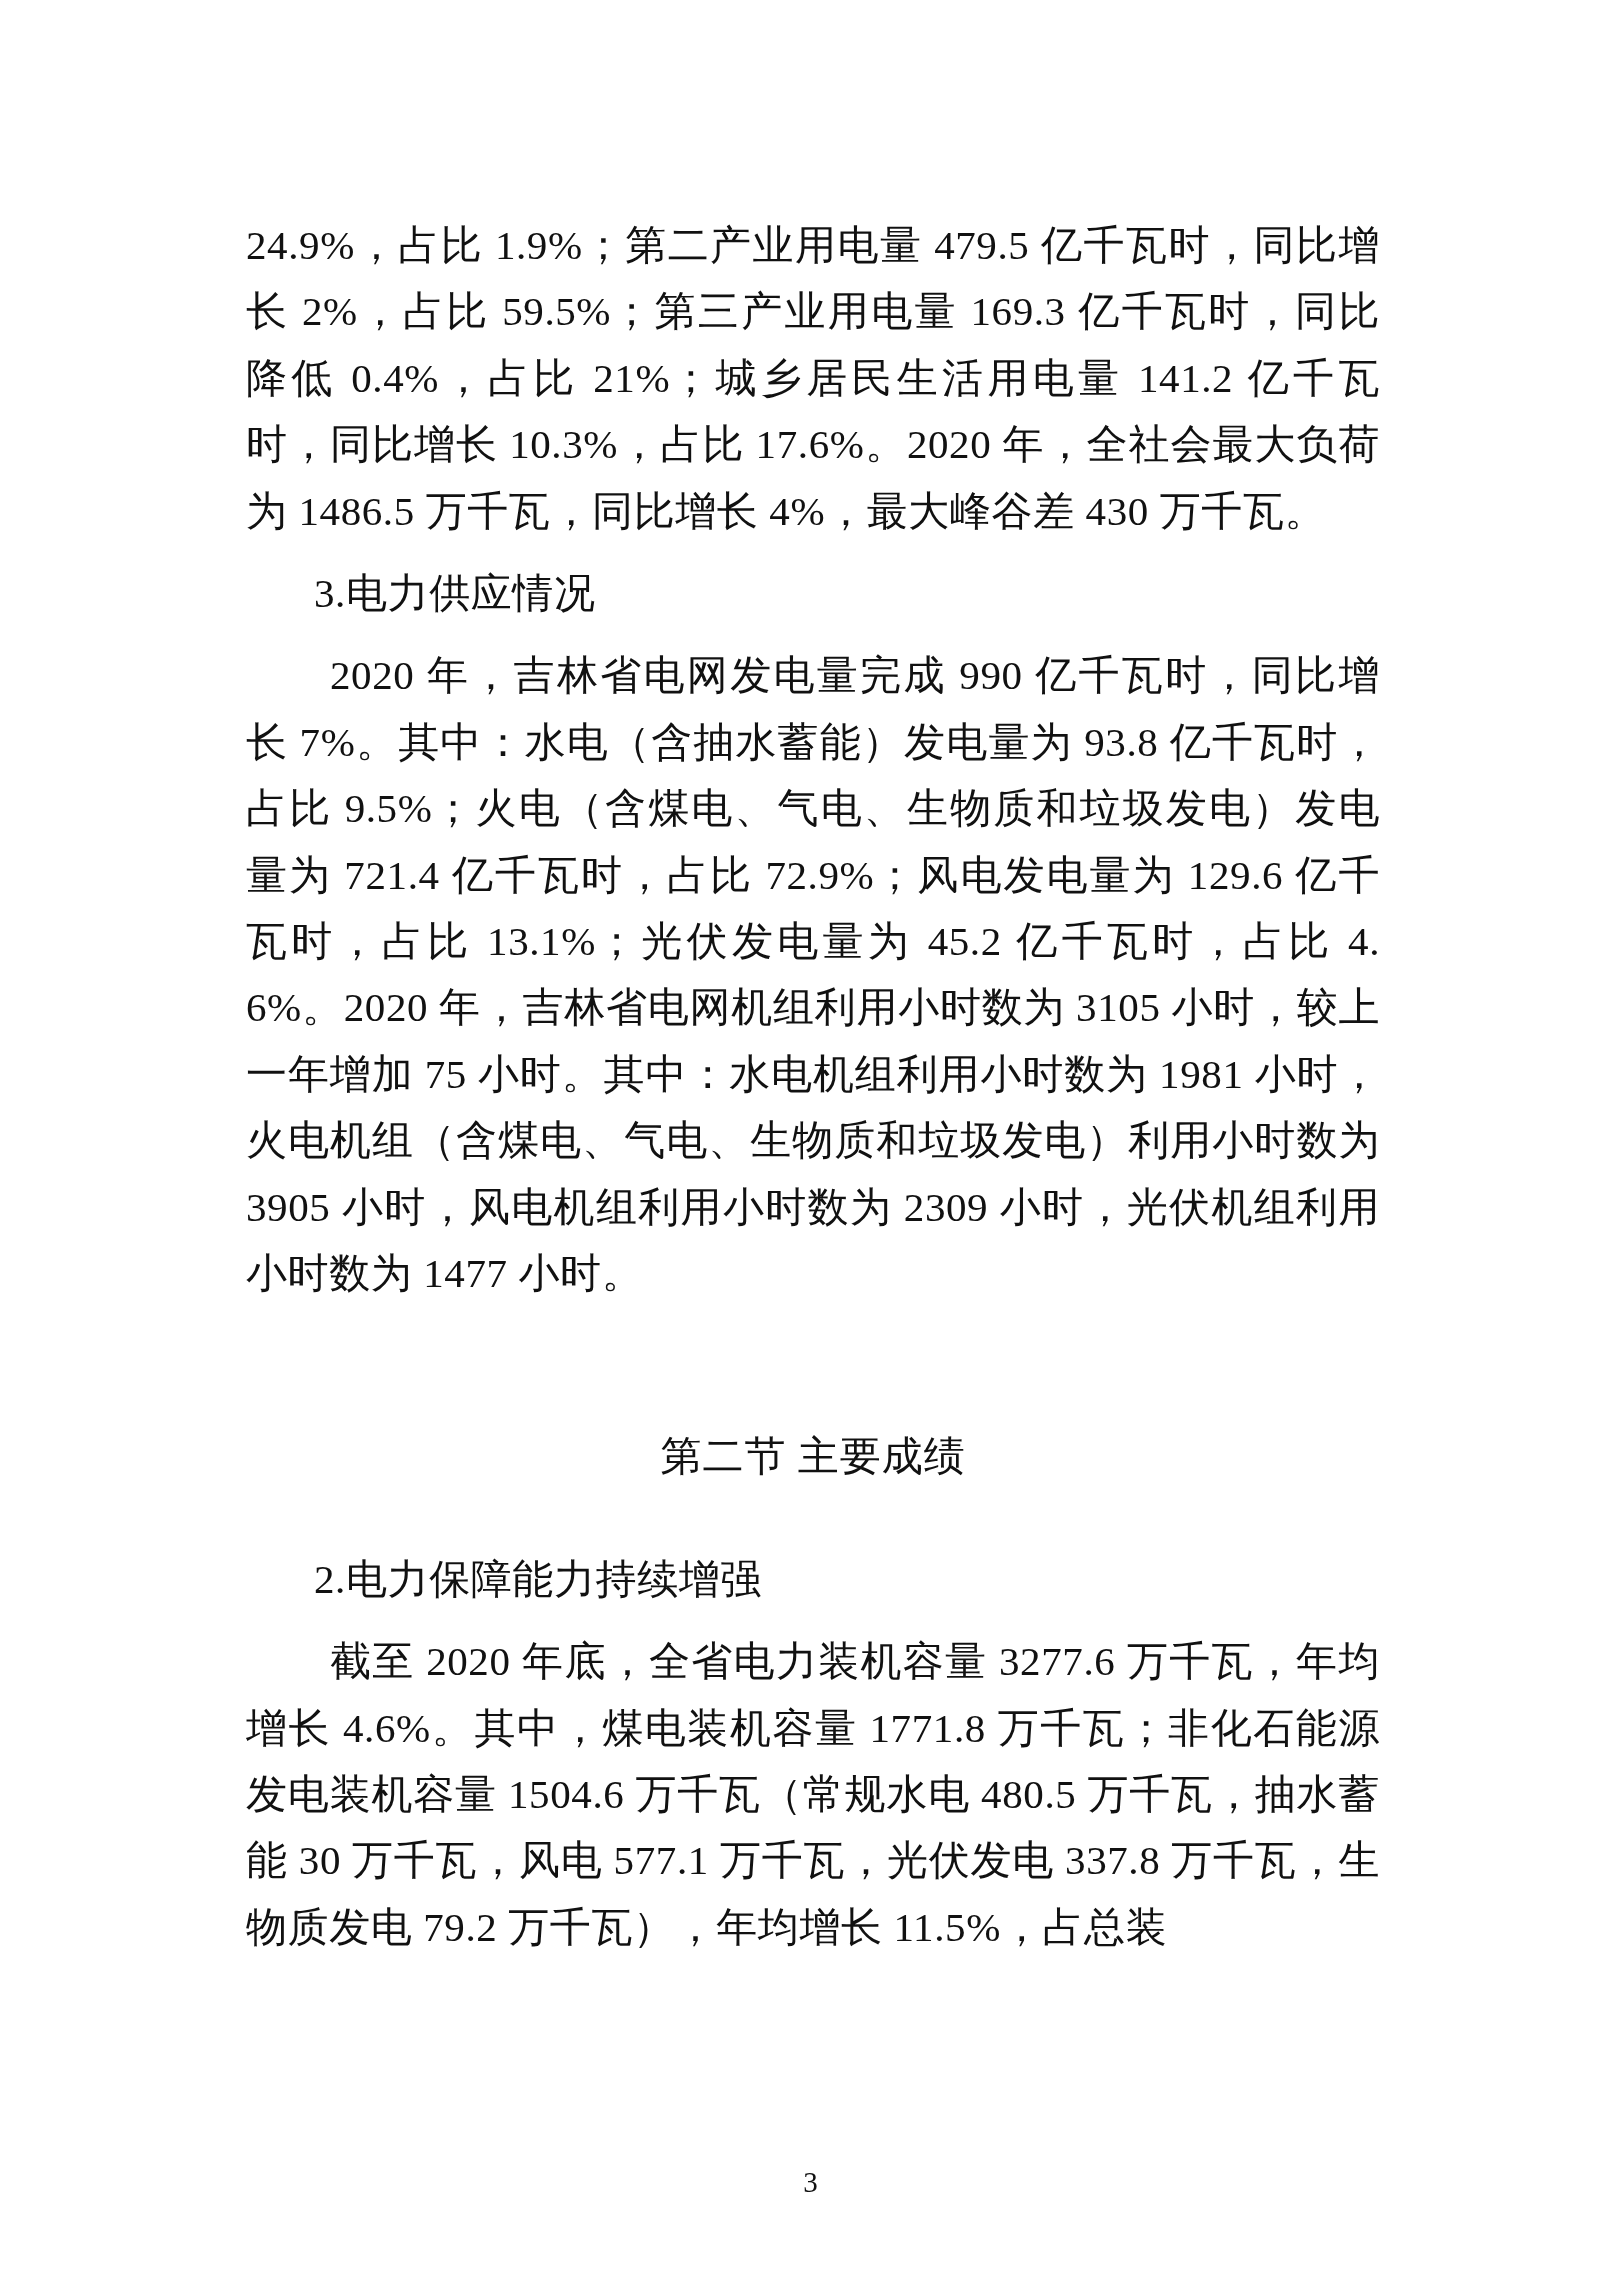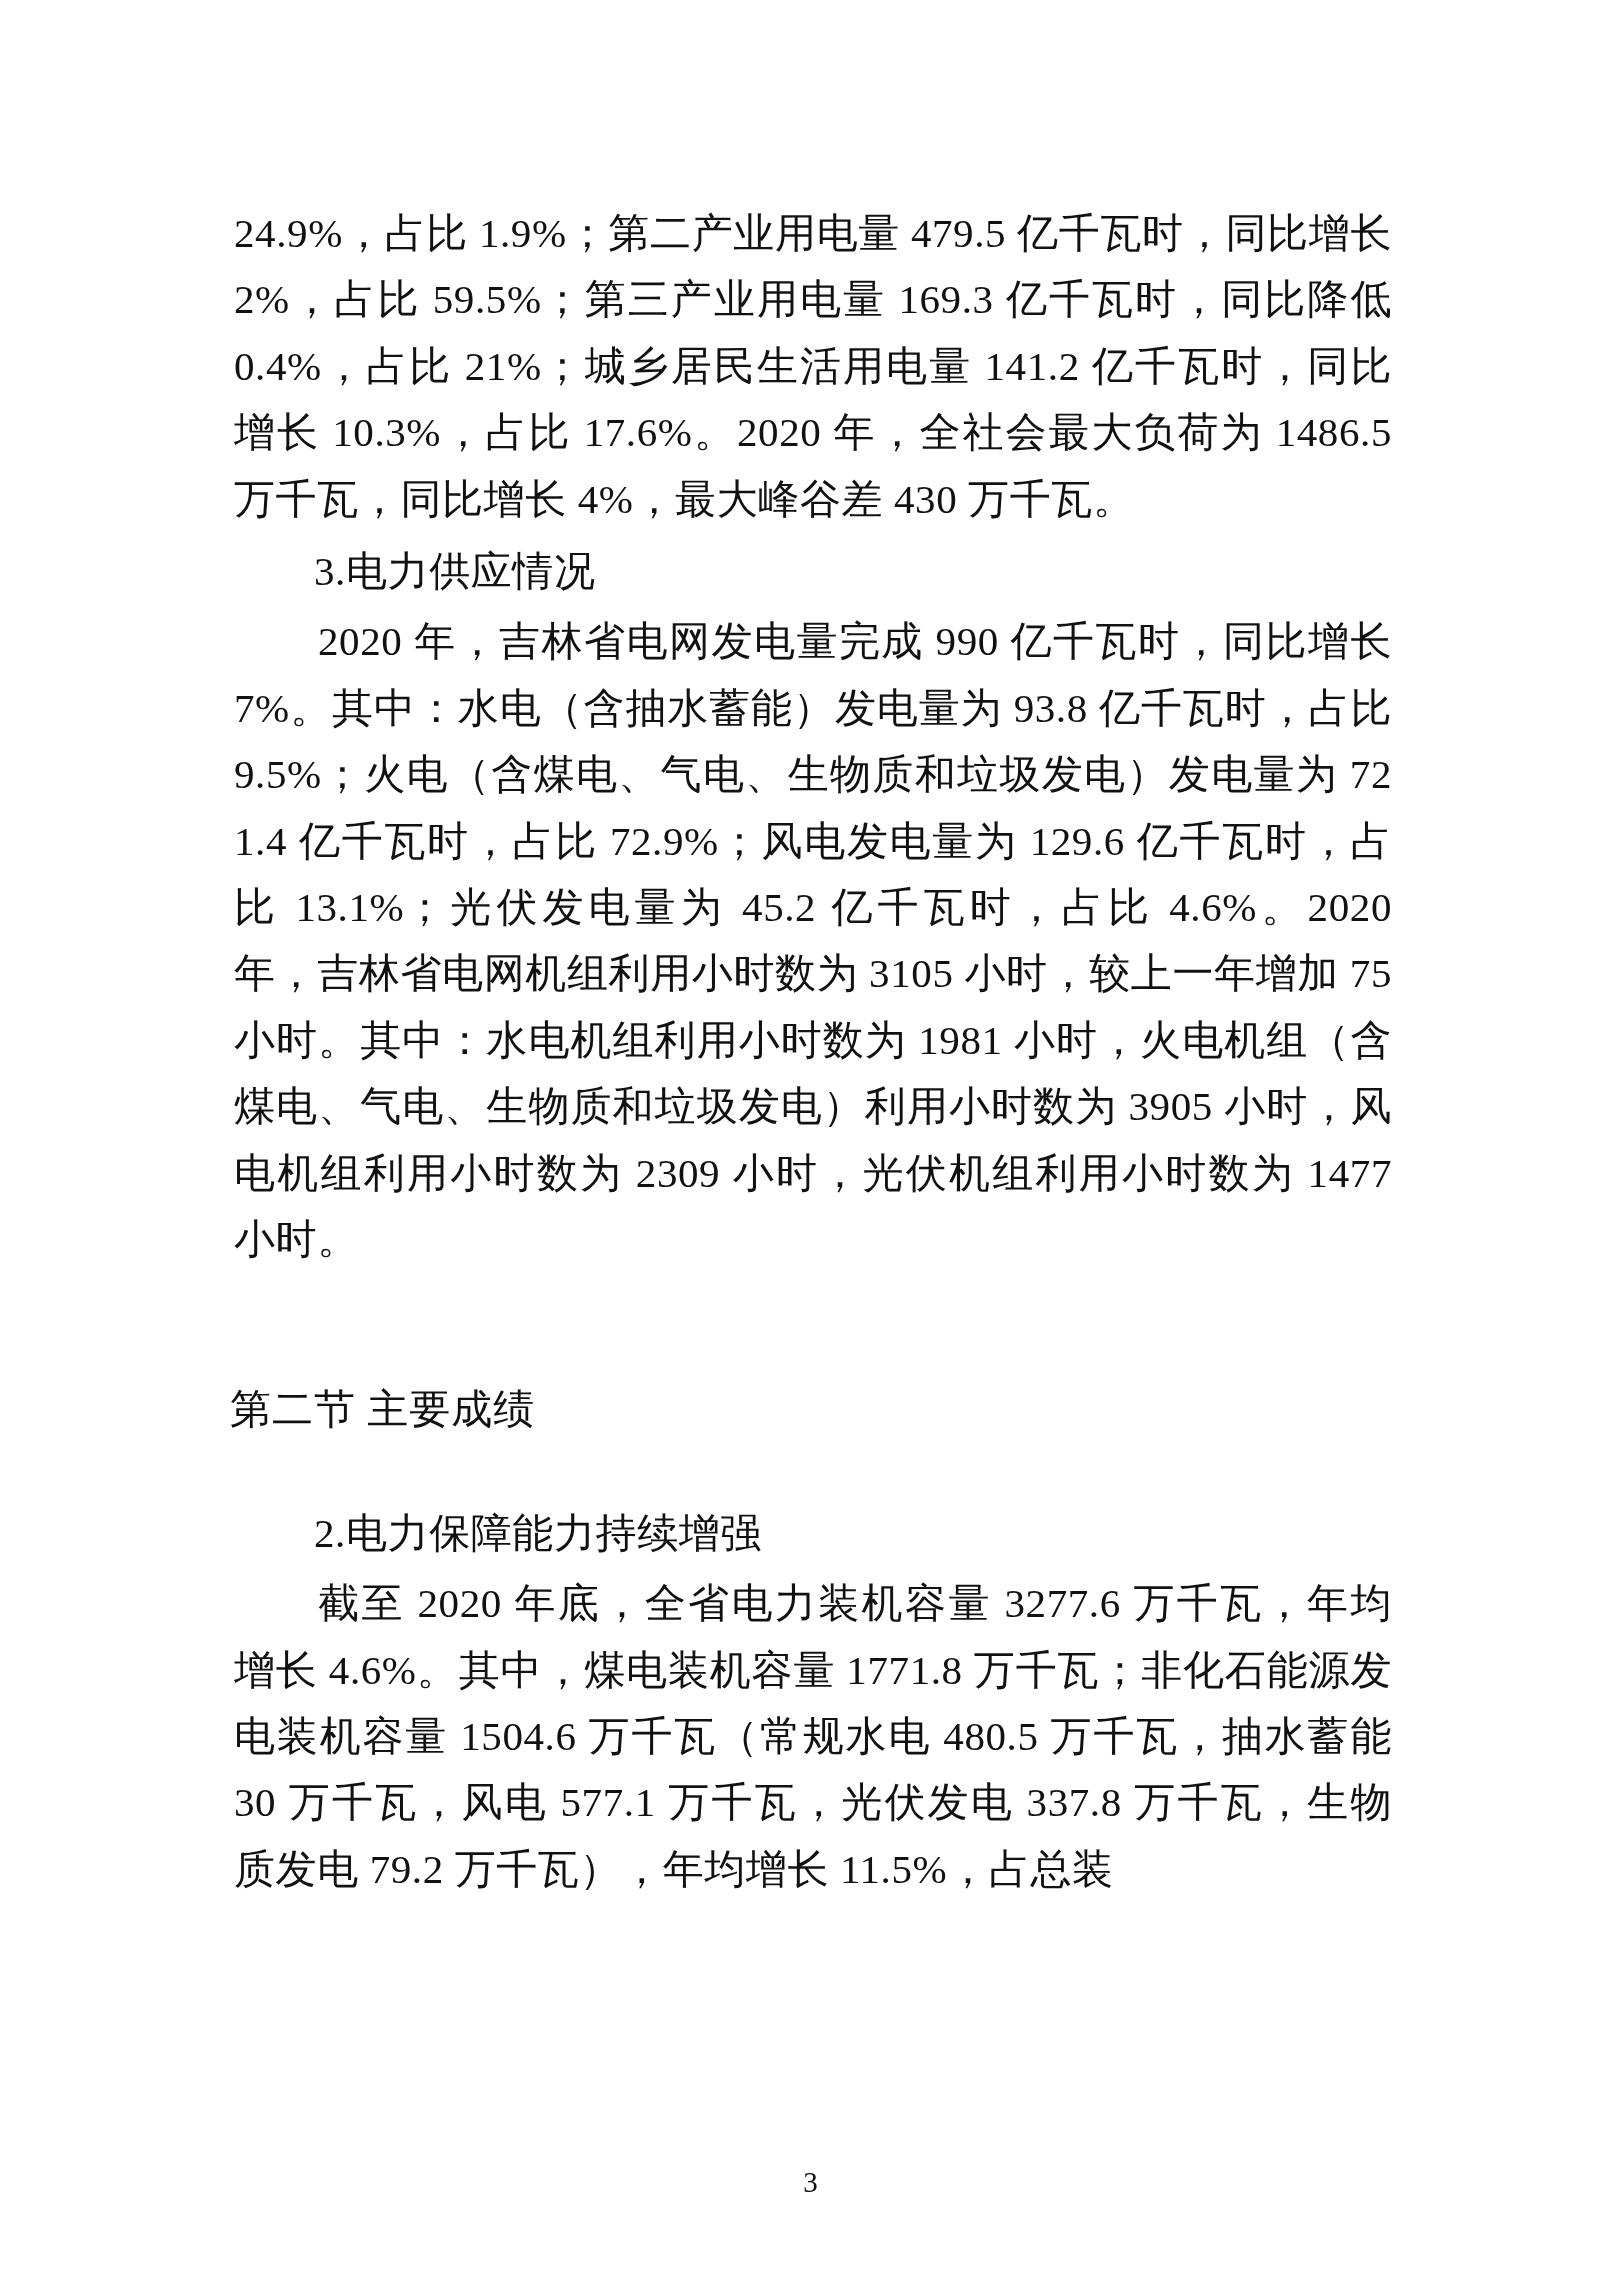--- a/index.html
+++ b/index.html
@@ -19,21 +19,21 @@
     position: relative;
     width: 1621px;
     height: 2293px;
     box-sizing: border-box;
     padding: 196px 176px 118px 230px;
   }
   .doc-body {
     width: 1166px;
   }
   p.para {
-    margin: 4px;
+    margin: 16px;
     font-size: 41px;
     line-height: 1.62;
     text-align: justify;
     text-justify: inter-ideograph;
     letter-spacing: 0.6px;
     word-break: break-all;
   }
   p.indent {
     text-indent: 84px;
   }
@@ -42,21 +42,21 @@
     font-size: 41px;
     line-height: 1.62;
     font-weight: normal;
     text-indent: 84px;
     letter-spacing: 0.6px;
   }
   .section-title {
     margin: 49px 0 0 0;
     font-size: 41px;
     line-height: 1.62;
-    text-align: left;
+    text-align: center;
     letter-spacing: 1px;
   }
   .gap-medium { height: 51px; }
   .page-number {
     position: absolute;
     bottom: 94px;
     left: 0;
     width: 100%;
     text-align: center;
     font-size: 29px;

